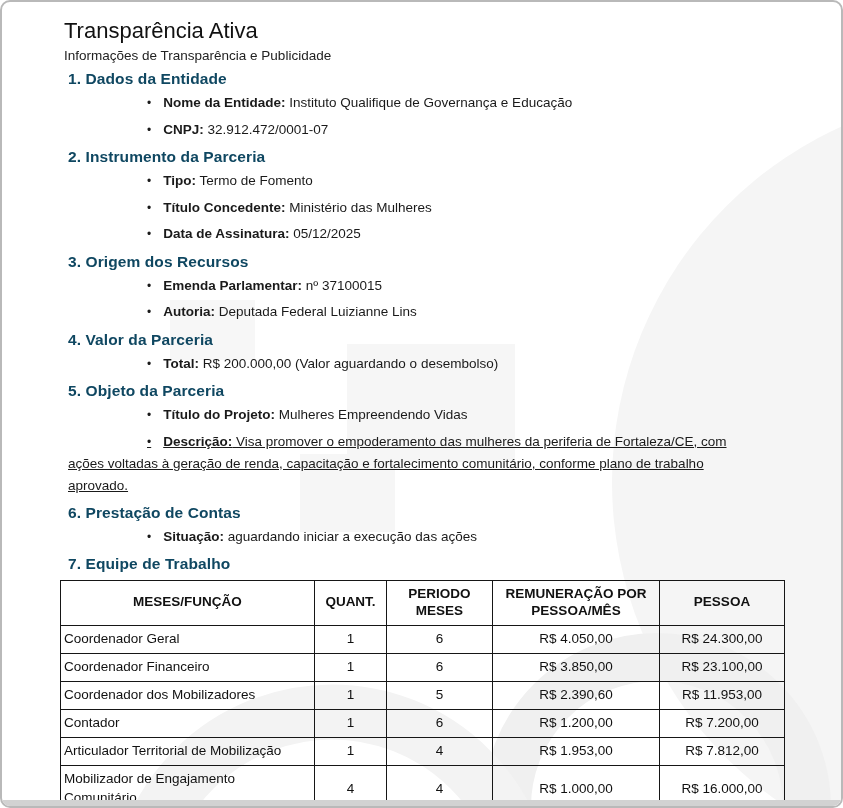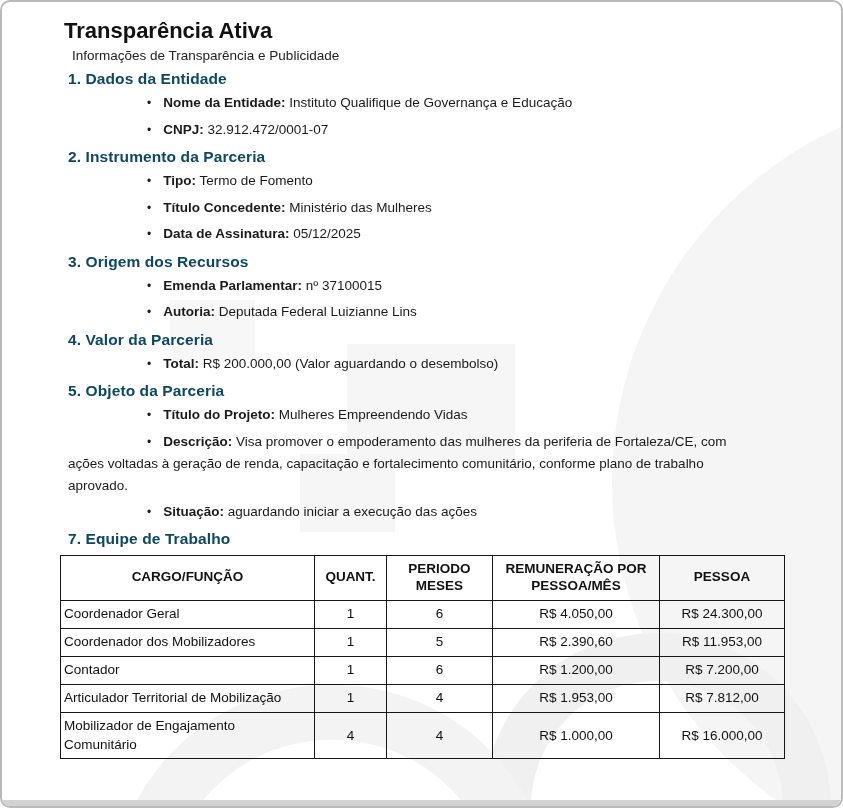--- a/index.html
+++ b/index.html
@@ -13,34 +13,34 @@
     border-radius:10px;
     overflow:hidden;
   }
   .watermark { position:absolute; left:0; top:0; z-index:0; }
   .bottom-bar {
     position:absolute; left:0; right:0; bottom:0; height:6px;
     background:#d2d2d2; z-index:2;
   }
   .content { position:relative; z-index:1; padding:16px 56px 0 62px; }
 
-  h1.title { font-size:22px; font-weight:700; color:#111; margin:0 0 4px 0; }
-  .subtitle { font-size:13.5px; color:#222; margin:0 0 2px 8px; }
+  h1.title { font-size:22px; font-weight:400; color:#111; margin:0 0 4px 0; }
+  .subtitle { font-size:13.5px; color:#222; margin:0 0 2px 0; }
 
   h2.sec {
     font-size:15.5px; font-weight:700; color:#0f4761;
     margin:7px 0 4px 4px; letter-spacing:0.1px;
   }
 
   .bullet {
     font-size:13.5px; color:#1a1a1a; line-height:21.5px;
     text-indent:79px; margin:4px;
   }
   .bullet .dot { margin-right:12px; font-size:12px; }
-  .bullet.desc { line-height:22px; max-width:668px; }
+  .bullet.desc { line-height:22px; max-width:668px;text-decoration:underline; }
   .b { font-weight:700; }
 
   table.team {
     border-collapse:collapse; table-layout:fixed;
     width:724px; margin:7px 0 0 -4px;
     font-size:13.5px; color:#111; background:transparent;
   }
   table.team th, table.team td { border:1.5px solid #161616; }
   table.team th {
     font-weight:700; text-align:center; line-height:1.25;
@@ -82,48 +82,56 @@
     <div class="bullet"><span class="dot">•</span><span class="b">Emenda Parlamentar:</span> <span>nº 37100015</span></div>
     <div class="bullet"><span class="dot">•</span><span class="b">Autoria:</span> <span>Deputada Federal Luizianne Lins</span></div>
 
     <h2 class="sec">4. Valor da Parceria</h2>
     <div class="bullet"><span class="dot">•</span><span class="b">Total:</span> <span>R$ 200.000,00 (Valor aguardando o desembolso)</span></div>
 
     <h2 class="sec">5. Objeto da Parceria</h2>
     <div class="bullet"><span class="dot">•</span><span class="b">Título do Projeto:</span> <span>Mulheres Empreendendo Vidas</span></div>
     <div class="bullet desc"><span class="dot">•</span><span class="b">Descrição:</span> <span>Visa promover o empoderamento das mulheres da periferia de Fortaleza/CE, com ações voltadas à geração de renda, capacitação e fortalecimento comunitário, conforme plano de trabalho aprovado.</span></div>
 
+    <h2 class="sec">6. Prestação de Contas</h2>
     <div class="bullet"><span class="dot">•</span><span class="b">Situação:</span> <span>aguardando iniciar a execução das ações</span></div>
 
     <h2 class="sec">7. Equipe de Trabalho</h2>
 
     <table class="team">
       <colgroup>
         <col style="width:254px">
           <col style="width:72px">
           <col style="width:106px">
           <col style="width:167px">
           <col style="width:125px">
       </colgroup>
       <thead>
         <tr>
-          <th>CARGO/FUNÇÃO</th>
+          <th>MESES/FUNÇÃO</th>
           <th>QUANT.</th>
           <th>PERIODO MESES</th>
           <th>REMUNERAÇÃO POR PESSOA/MÊS</th>
           <th>PESSOA</th>
         </tr>
       </thead>
       <tbody>
         <tr>
           <td class="cargo">Coordenador Geral</td>
           <td class="c">1</td>
           <td class="c">6</td>
           <td class="c">R$ 4.050,00</td>
           <td class="c">R$ 24.300,00</td>
+        </tr>
+        <tr>
+          <td class="cargo">Coordenador Financeiro</td>
+          <td class="c">1</td>
+          <td class="c">6</td>
+          <td class="c">R$ 3.850,00</td>
+          <td class="c">R$ 23.100,00</td>
         </tr>
         <tr>
           <td class="cargo">Coordenador dos Mobilizadores</td>
           <td class="c">1</td>
           <td class="c">5</td>
           <td class="c">R$ 2.390,60</td>
           <td class="c">R$ 11.953,00</td>
         </tr>
         <tr>
           <td class="cargo">Contador</td>

